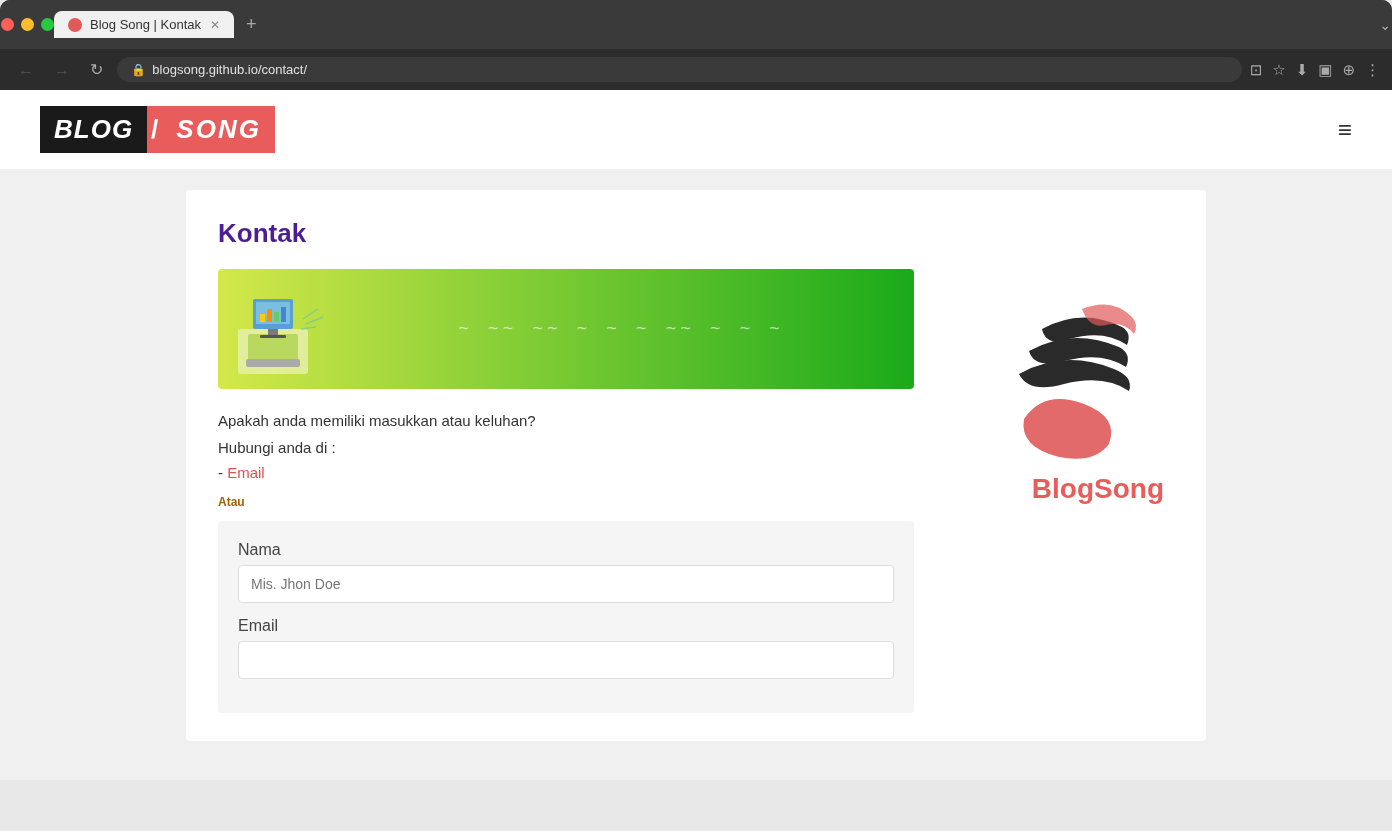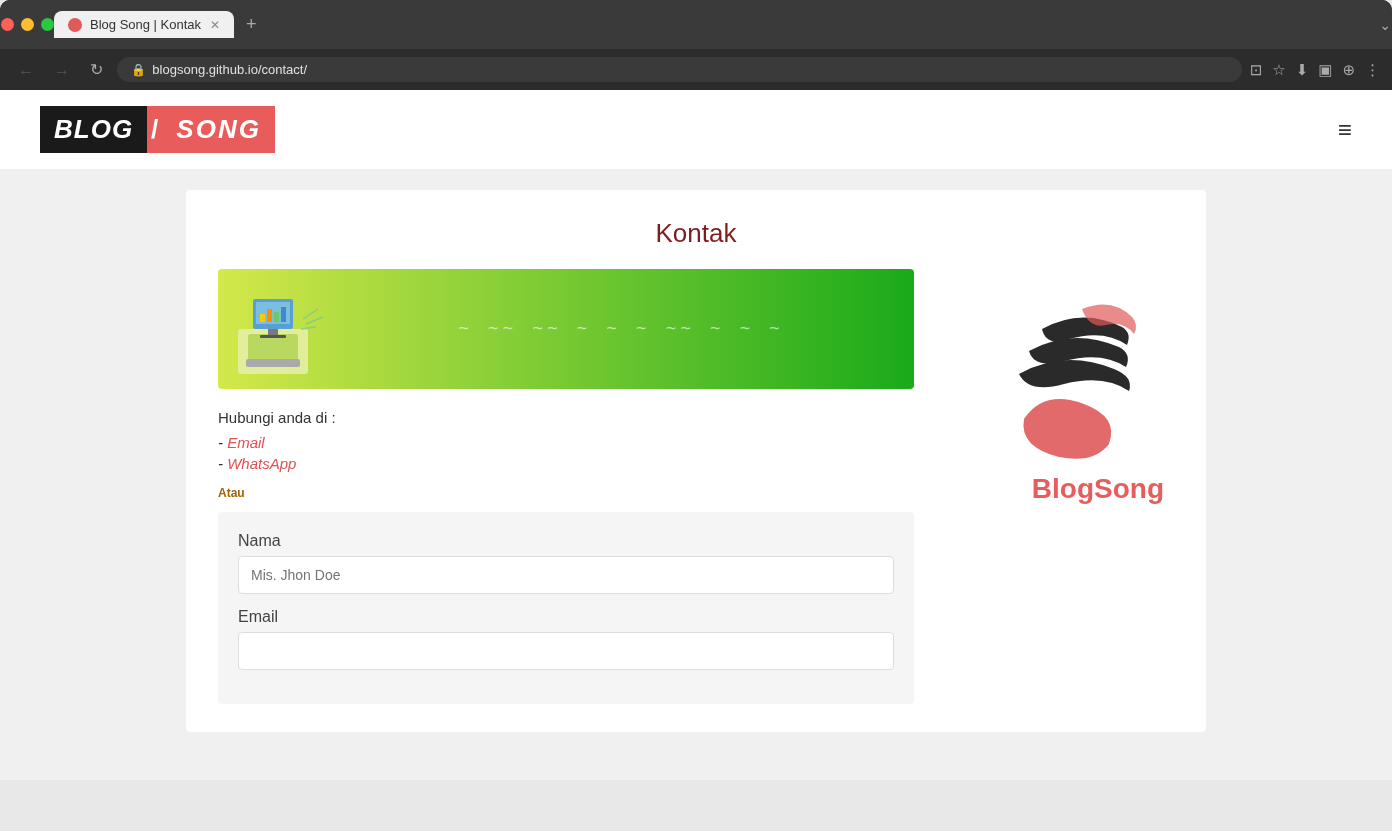--- a/index.html
+++ b/index.html
@@ -204,24 +204,23 @@
     }
 
     .content-wrapper {
       background: #fff;
       padding: 28px 32px;
       border-radius: 4px;
     }
 
     .page-title {
       font-size: 26px;
-      font-weight: 400;
-      color: #7f1d1d;
+      font-weight: 700;
+      color: #4c1d95;
       margin-bottom: 20px;
-      text-align: center;
     }
 
     .two-col {
       display: flex;
       gap: 40px;
       align-items: flex-start;
     }
 
     .left-col {
       flex: 1;
@@ -289,21 +288,20 @@
     .contact-hub-label {
       font-size: 15px;
       color: #333;
       margin-bottom: 8px;
     }
 
     .contact-link-item {
       font-size: 15px;
       color: #333;
       margin-bottom: 4px;
-      font-style: italic;
     }
 
     .contact-link {
       color: #e05050;
       text-decoration: none;
       font-weight: 500;
     }
 
     .atau-text {
       font-size: 12px;
@@ -448,26 +446,24 @@
                   <line x1="83" y1="60" x2="98" y2="58" stroke="#88cc88" stroke-width="1.5"></line>
                 </svg>
               </div>
               <div class="banner-text-area">
                 <span class="banner-squiggles">
                   ~&nbsp;~~&nbsp;~~&nbsp;~&nbsp;~&nbsp;~&nbsp;~~&nbsp;~&nbsp;~&nbsp;~
                 </span>
               </div>
             </div>
 
+            <p class="contact-intro">Apakah anda memiliki masukkan atau keluhan?</p>
             <p class="contact-hub-label">Hubungi anda di :</p>
             <p class="contact-link-item">
               <span>- </span><a class="contact-link" href="#">Email</a>
-            </p>
-            <p class="contact-link-item">
-              <span>- </span><a class="contact-link" href="#">WhatsApp</a>
             </p>
 
             <p class="atau-text">Atau</p>
 
             <div class="contact-form-box">
               <div class="form-group">
                 <label class="form-label">Nama</label>
                 <input class="form-input" type="text" placeholder="Mis. Jhon Doe" style="">
               </div>
               <div class="form-group">

